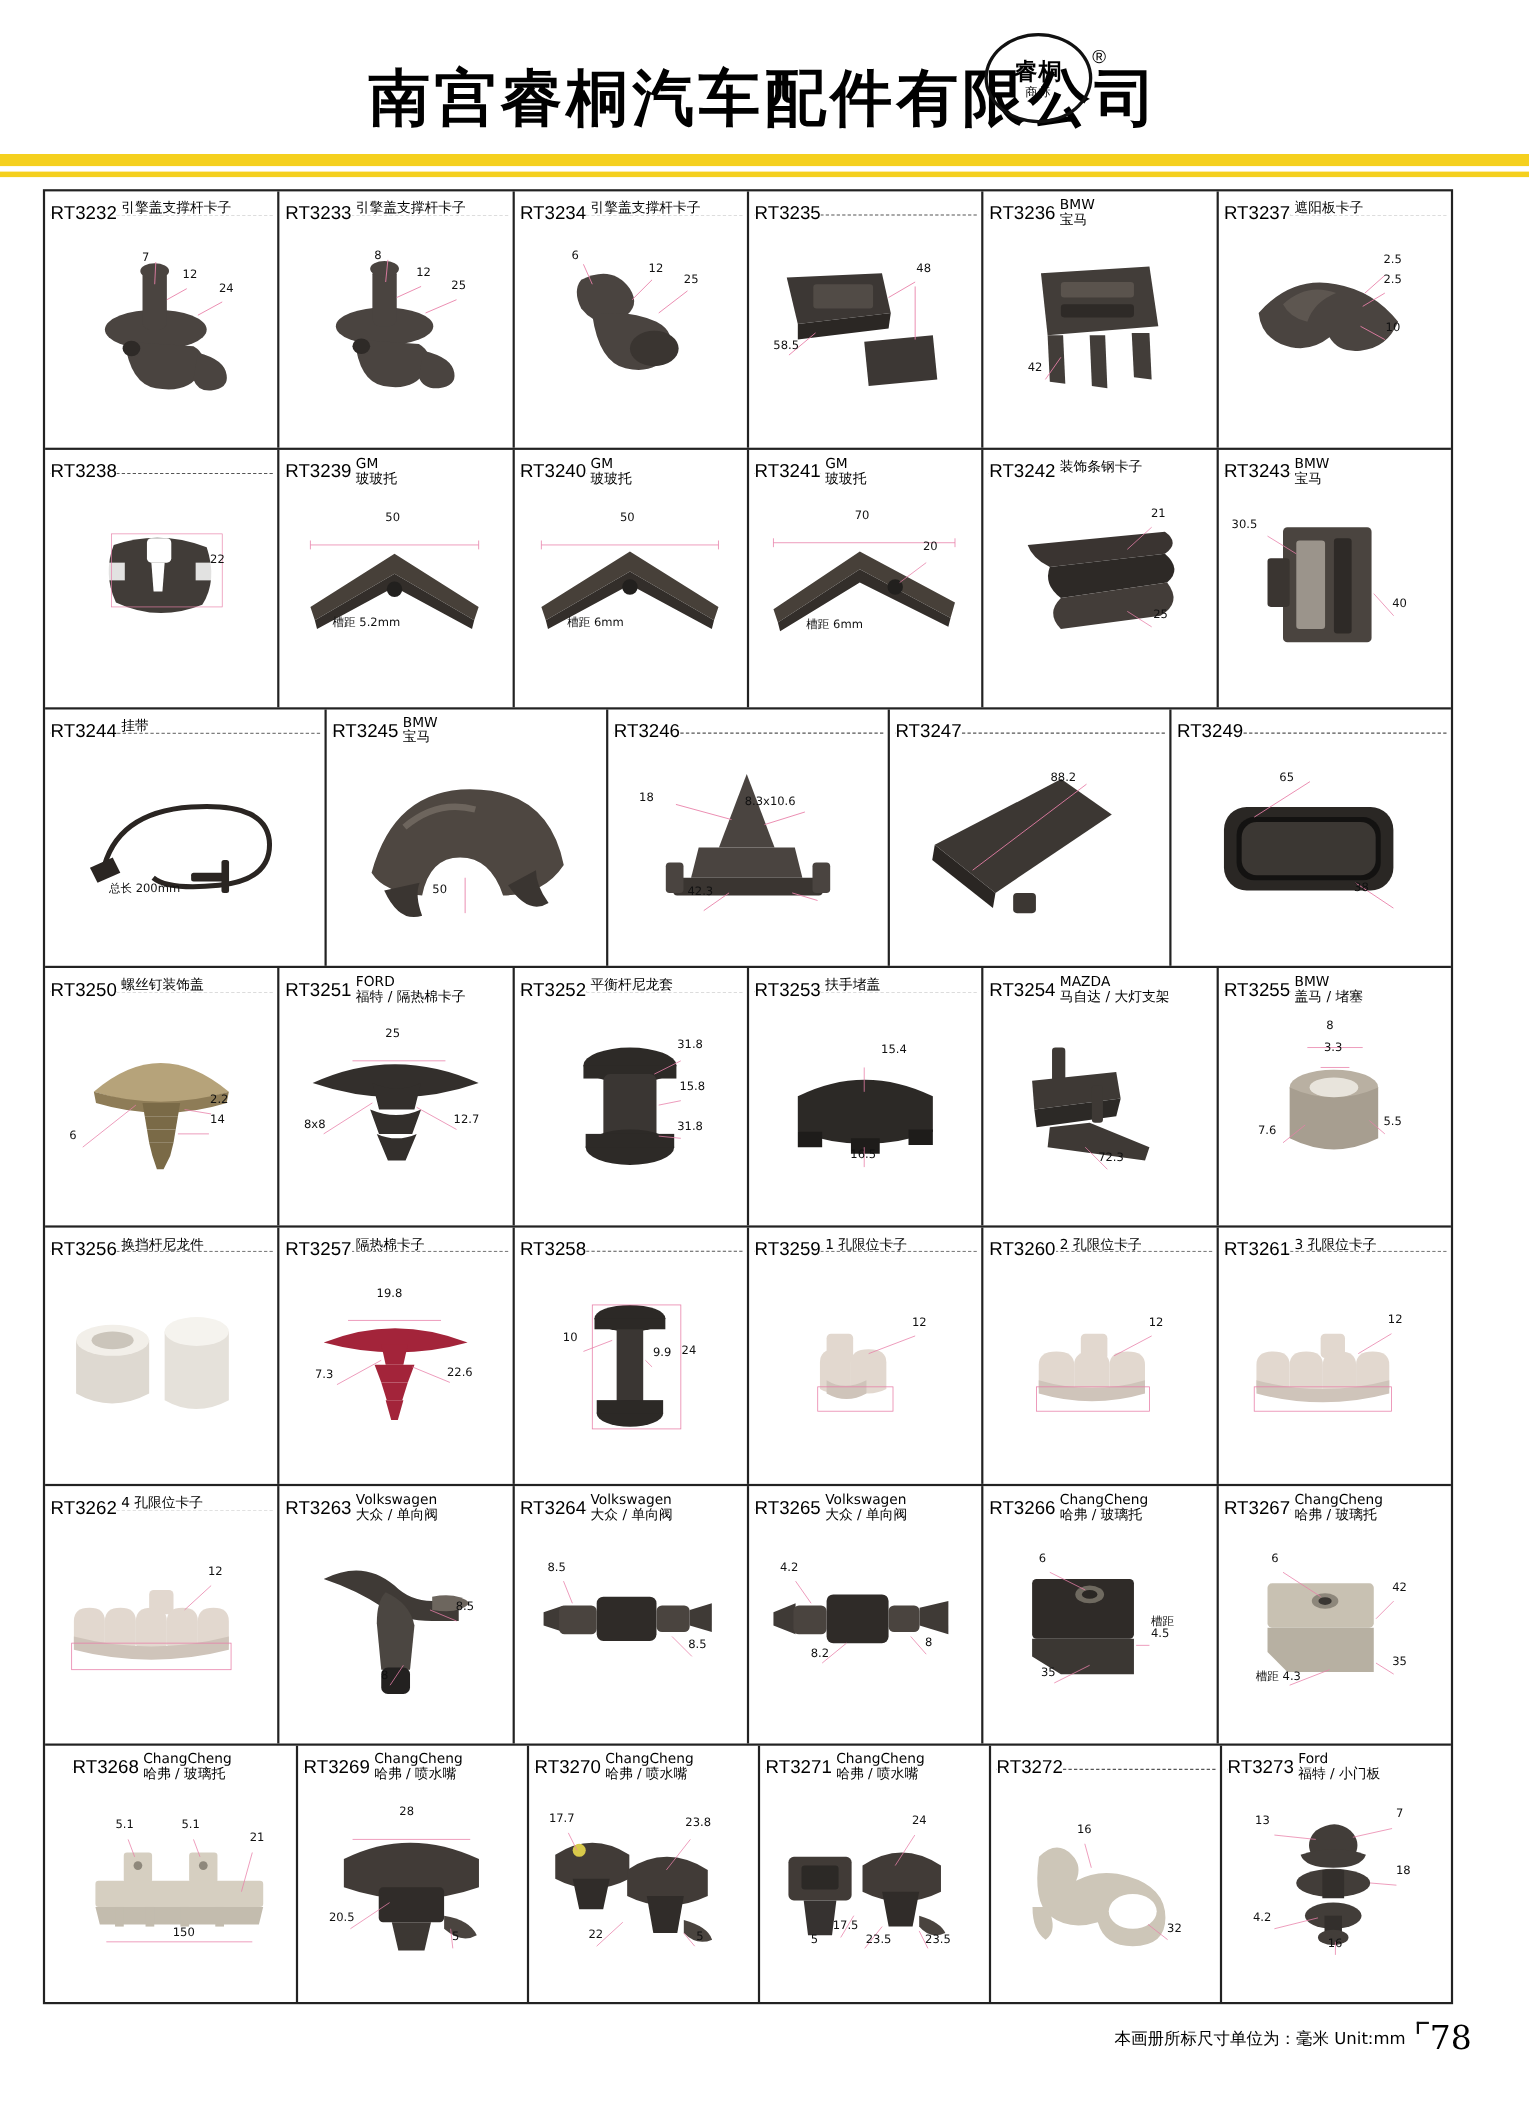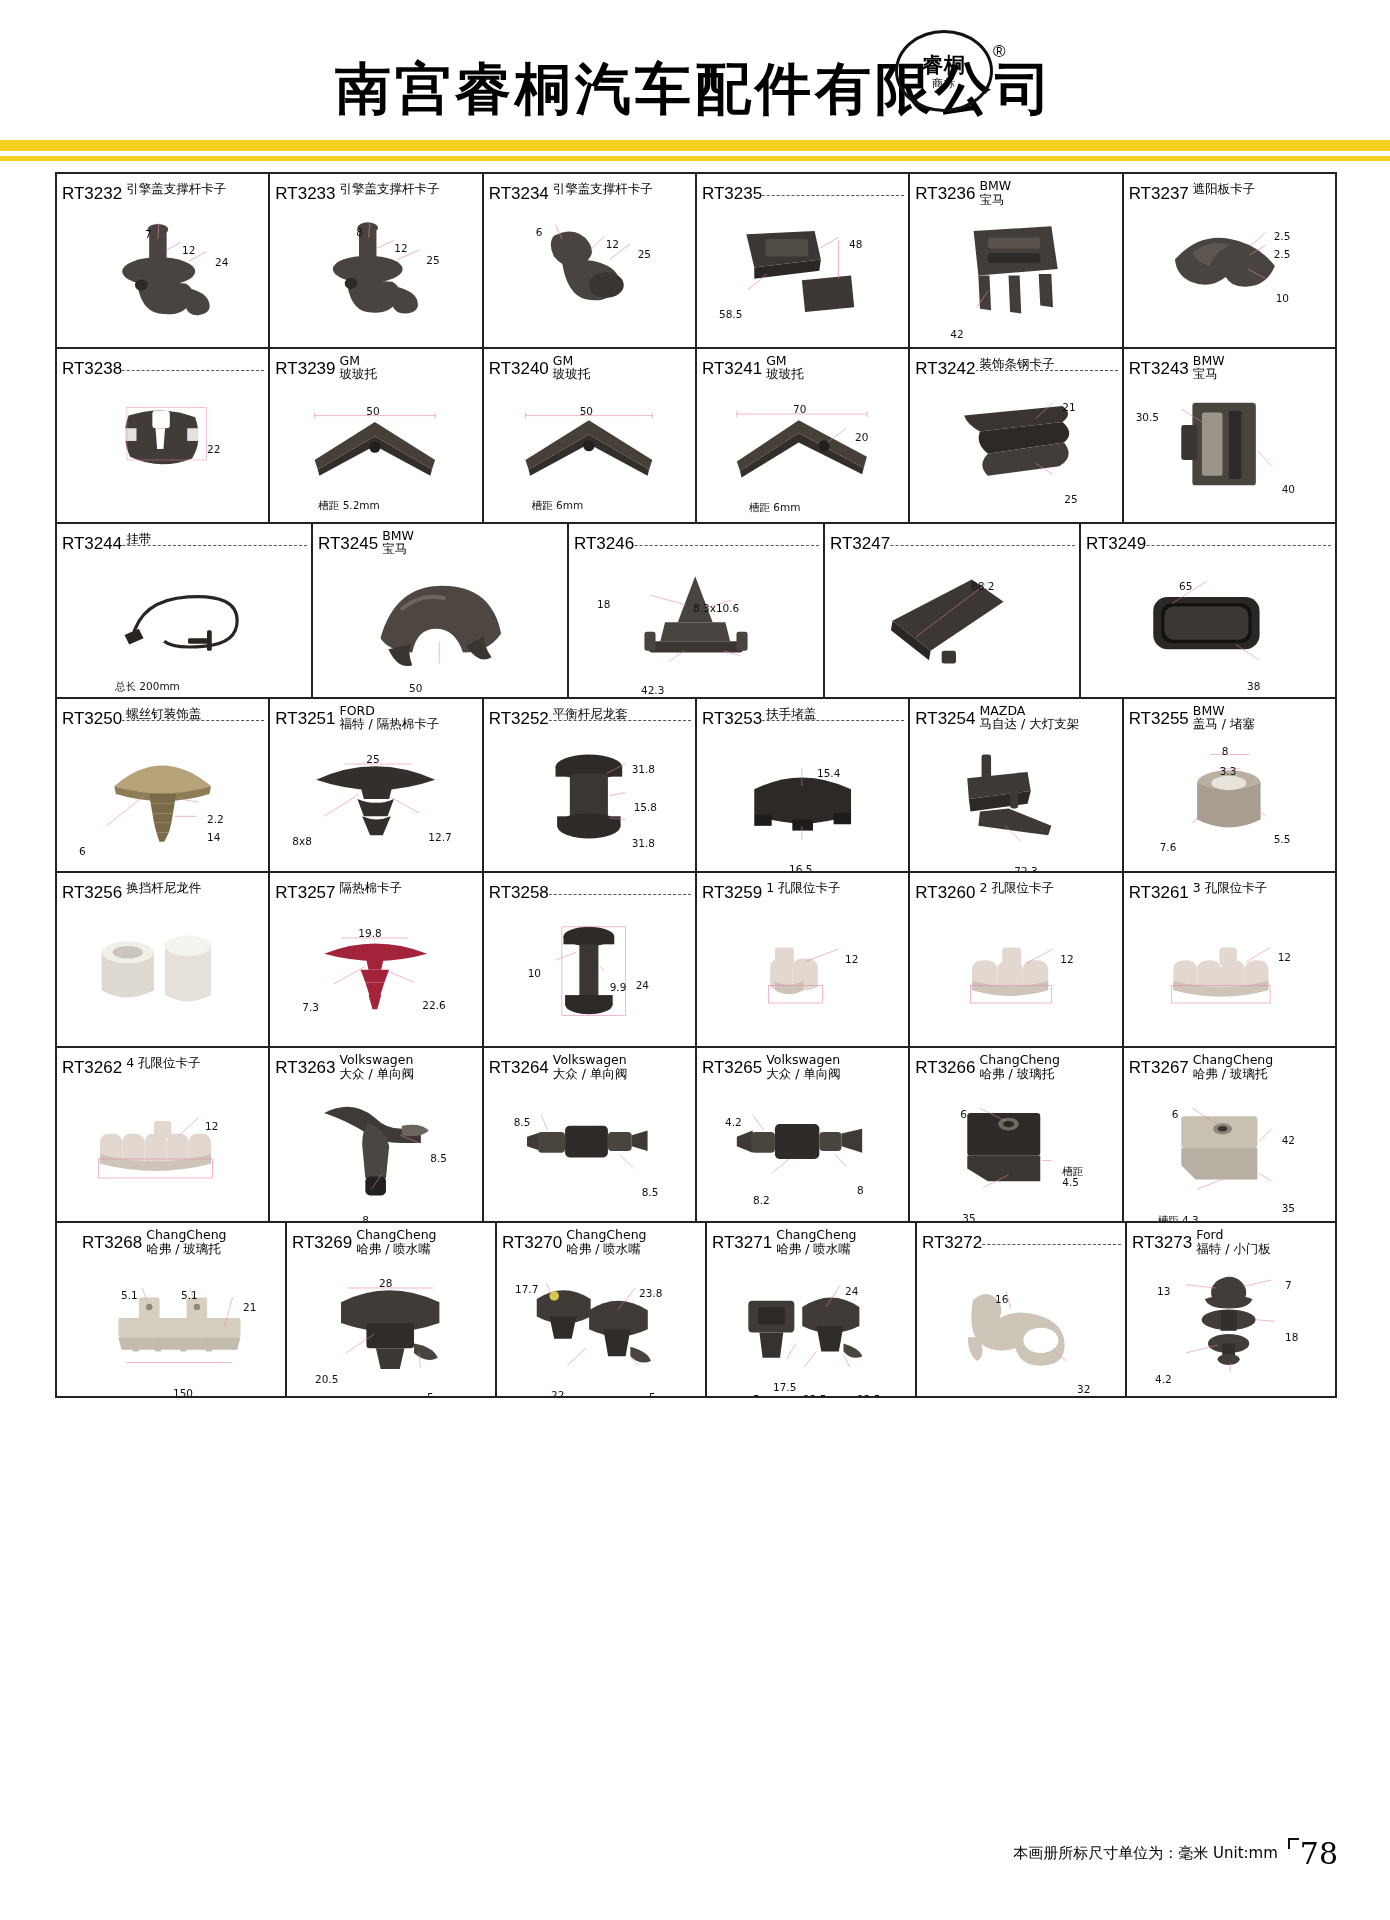--- a/index.html
+++ b/index.html
@@ -43,22 +43,22 @@
   .reg{
     position:absolute;left:98px;top:10px;
     font-size:17px;
   }
   
   .rule-y1{position:absolute;left:0;top:140px;width:1390px;height:11px;background:#f5d01e;}
   .rule-y2{position:absolute;left:0;top:156px;width:1390px;height:5px;background:#f5d01e;}
   
   .sheet{
     position:absolute;
-    left:55px;top:172px;
-    width:1282px;height:1226px;
+    left:39px;top:172px;
+    width:1282px;height:1650px;
     border:2px solid #222;
     box-sizing:border-box;
     display:flex;flex-direction:column;
   }
   .row{
     flex:1 1 0;
     display:flex;
     border-bottom:2px solid #222;
     box-sizing:border-box;
   }

